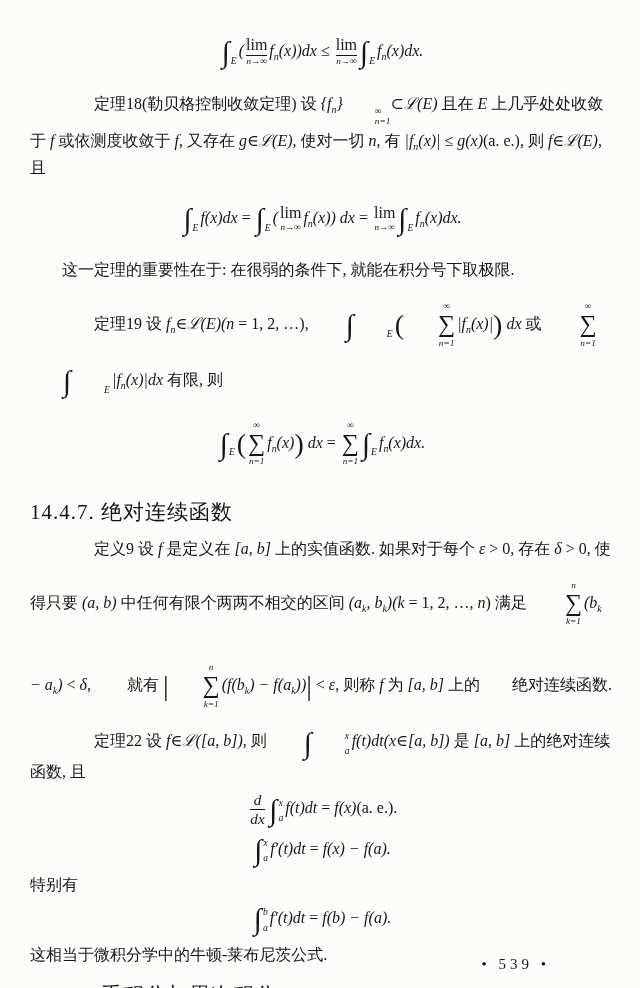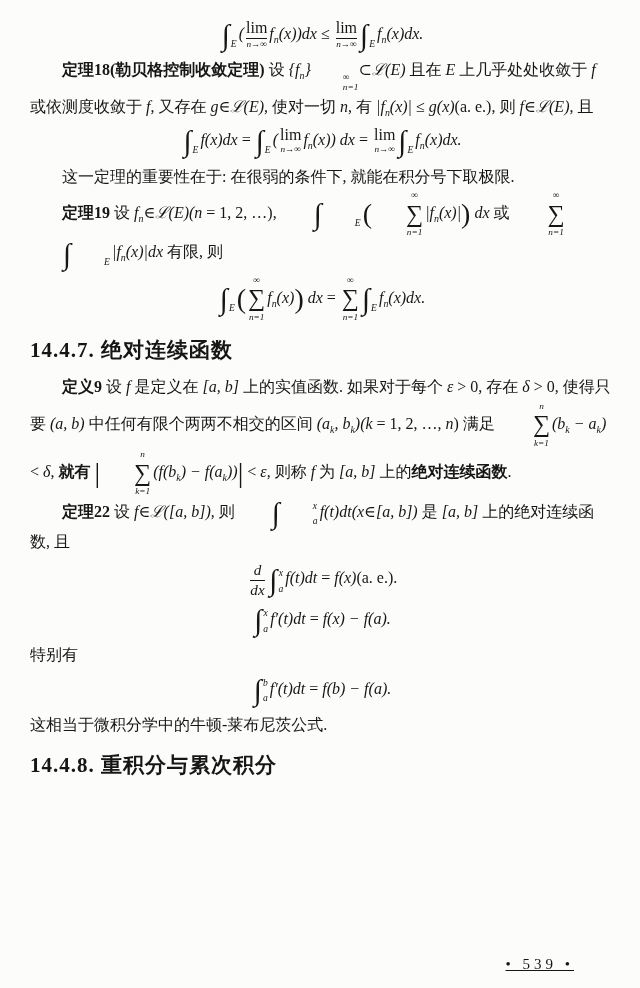--- a/index.html
+++ b/index.html
@@ -7,41 +7,41 @@
     width:640px;height:988px;box-sizing:border-box;position:relative;overflow:hidden;
     background:#fcfcfa;color:#161616;
     font-family:"Liberation Serif","DejaVu Serif",serif;
     font-size:16px;
     padding:14px 26px 0 30px;
   }
   p{margin:0;line-height:1.72;}
   .indent{text-indent:2em;}
   .formula{text-align:center;margin:6px 0;line-height:1.15;}
   .it{font-style:italic;}
-  .bd{font-weight:700;}
+  .bd{font-weight:400;margin-left:32px;}
   sub.sm,sup.sm{font-size:0.62em;font-style:italic;line-height:1;}
   .ss{display:inline-flex;flex-direction:column;align-items:flex-start;vertical-align:-0.45em;
       font-size:0.58em;line-height:1.15;font-style:italic;}
   .big{display:inline-flex;vertical-align:middle;margin:0 1px;}
   .big-op{font-size:1.85em;line-height:1.02;}
   .big-lim{display:flex;flex-direction:column;justify-content:flex-start;
            font-size:0.6em;font-style:italic;line-height:1;padding:3px 1px 2px 1px;}
   .big-sub{margin-top:auto;}
   .stk{display:inline-flex;flex-direction:column;align-items:center;vertical-align:middle;
-       line-height:1;margin:0 2px;}
+       line-height:1;margin:17px 2px;}
   .stk-s{font-size:0.58em;font-style:italic;line-height:1.25;}
   .stk-o{line-height:1.05;}
   .sum .stk-o{font-size:1.5em;}
   .stk-o.ul{border-bottom:1.4px solid #161616;padding-bottom:1px;}
   .frac{display:inline-flex;flex-direction:column;align-items:center;vertical-align:middle;
         font-style:italic;line-height:1.2;margin:0 3px;font-size:0.95em;}
   .frac-t{border-bottom:1.2px solid #161616;padding:0 4px;}
   .bp{font-size:1.75em;line-height:1;vertical-align:middle;}
-  h2{font-size:21px;font-weight:700;margin:13px 0 9px 0;letter-spacing:1px;}
-  .pagenum{position:absolute;bottom:15px;right:66px;font-size:15px;letter-spacing:4px;text-decoration:underline;}
+  h2{font-size:21px;font-weight:400;margin:13px 0 9px 0;letter-spacing:1px;}
+  .pagenum{position:absolute;bottom:15px;right:90px;font-size:15px;letter-spacing:4px;}
 </style>
 </head>
 <body>
 
 <div class="page">
 
   <div class="formula"><span class="big">
         <span class="big-op">∫</span>
         <span class="big-lim">
           <span class="big-sub">E</span>

